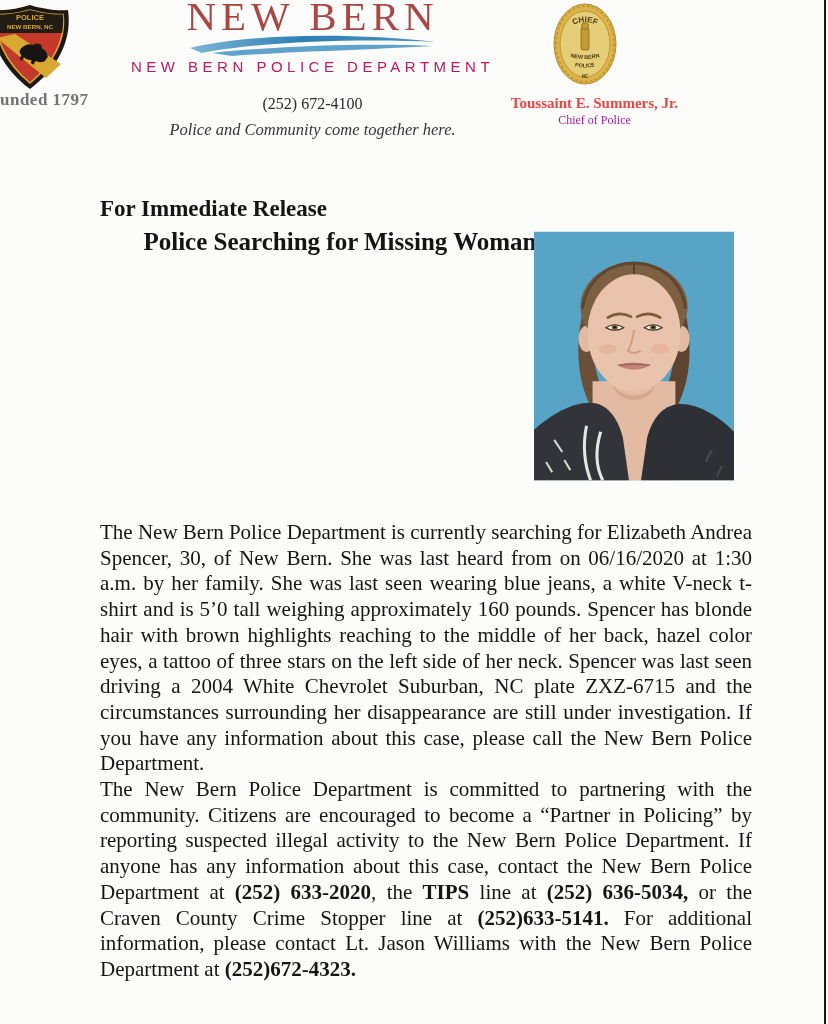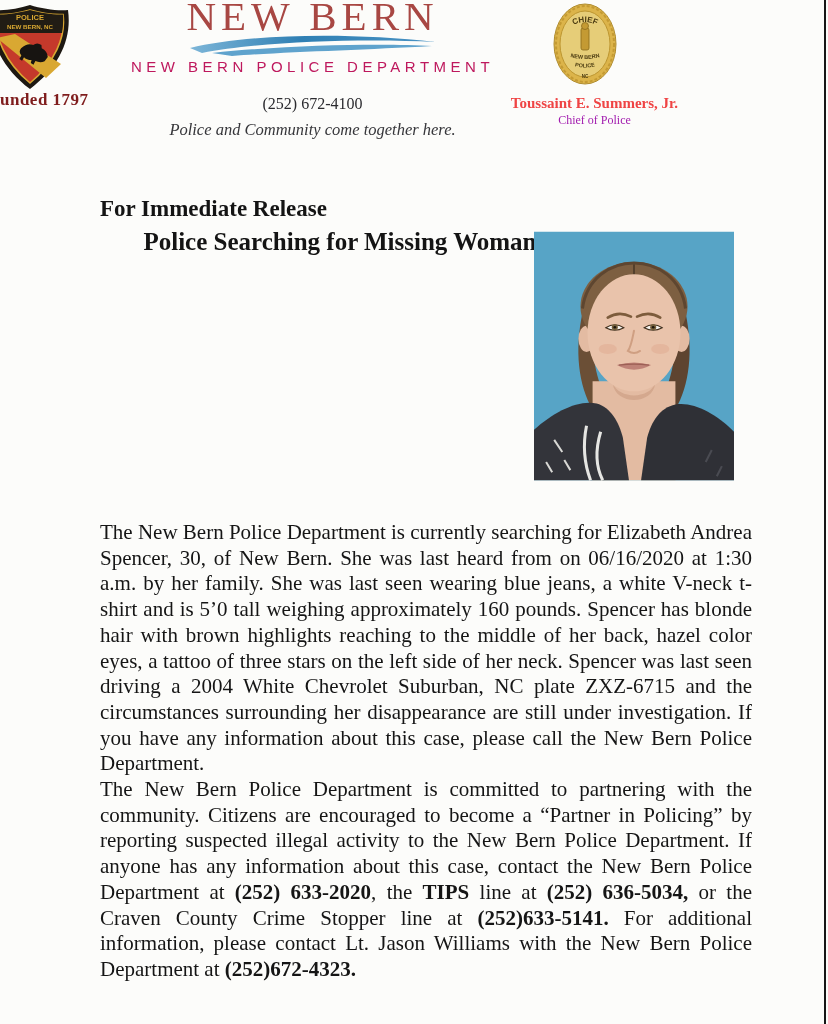--- a/index.html
+++ b/index.html
@@ -13,21 +13,21 @@
   }
   
   .edge-line{
     position:absolute;top:0;right:2px;width:2px;height:100%;
     background:#161616;
   }
   
   .patch{position:absolute;left:-16px;top:4px;}
   .founded{
     position:absolute;left:0px;top:90px;width:130px;
-    font-size:17px;font-weight:bold;color:#7f1d1d;letter-spacing:.5px;
+    font-size:17px;font-weight:bold;color:#737373;letter-spacing:.5px;
   }
   .brand{position:absolute;left:105px;top:0;width:415px;text-align:center;}
   .brand-name{
     font-size:41px;letter-spacing:5px;color:#a84743;
     line-height:40px;margin-top:-4px;font-weight:normal;
   }
   .swoosh{display:block;margin:-4px auto 0 auto;}
   .brand-dept{
     font-family:"Liberation Sans", sans-serif;
     font-size:15px;letter-spacing:4.5px;color:#be185d;white-space:nowrap;

